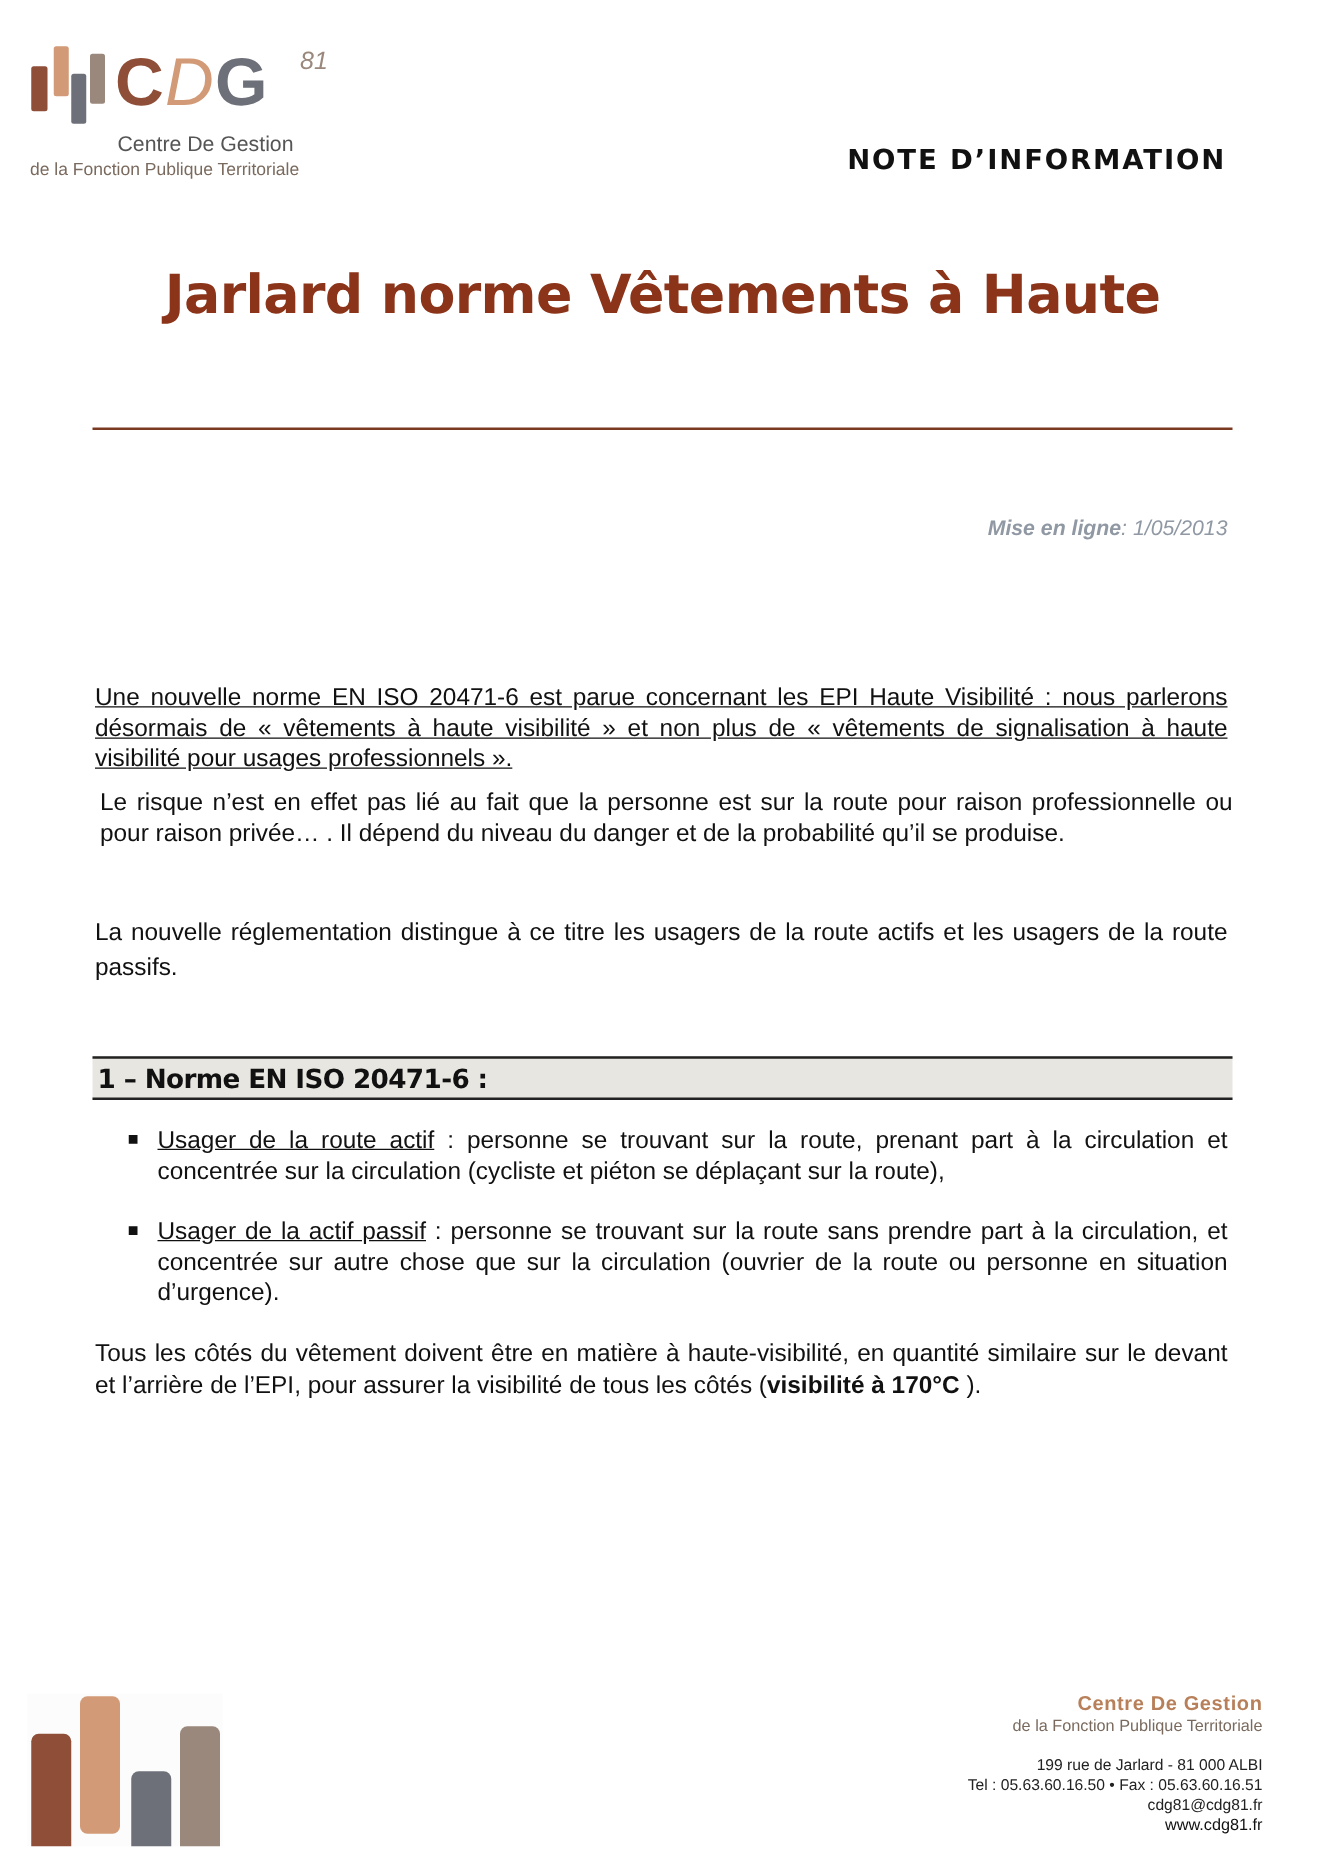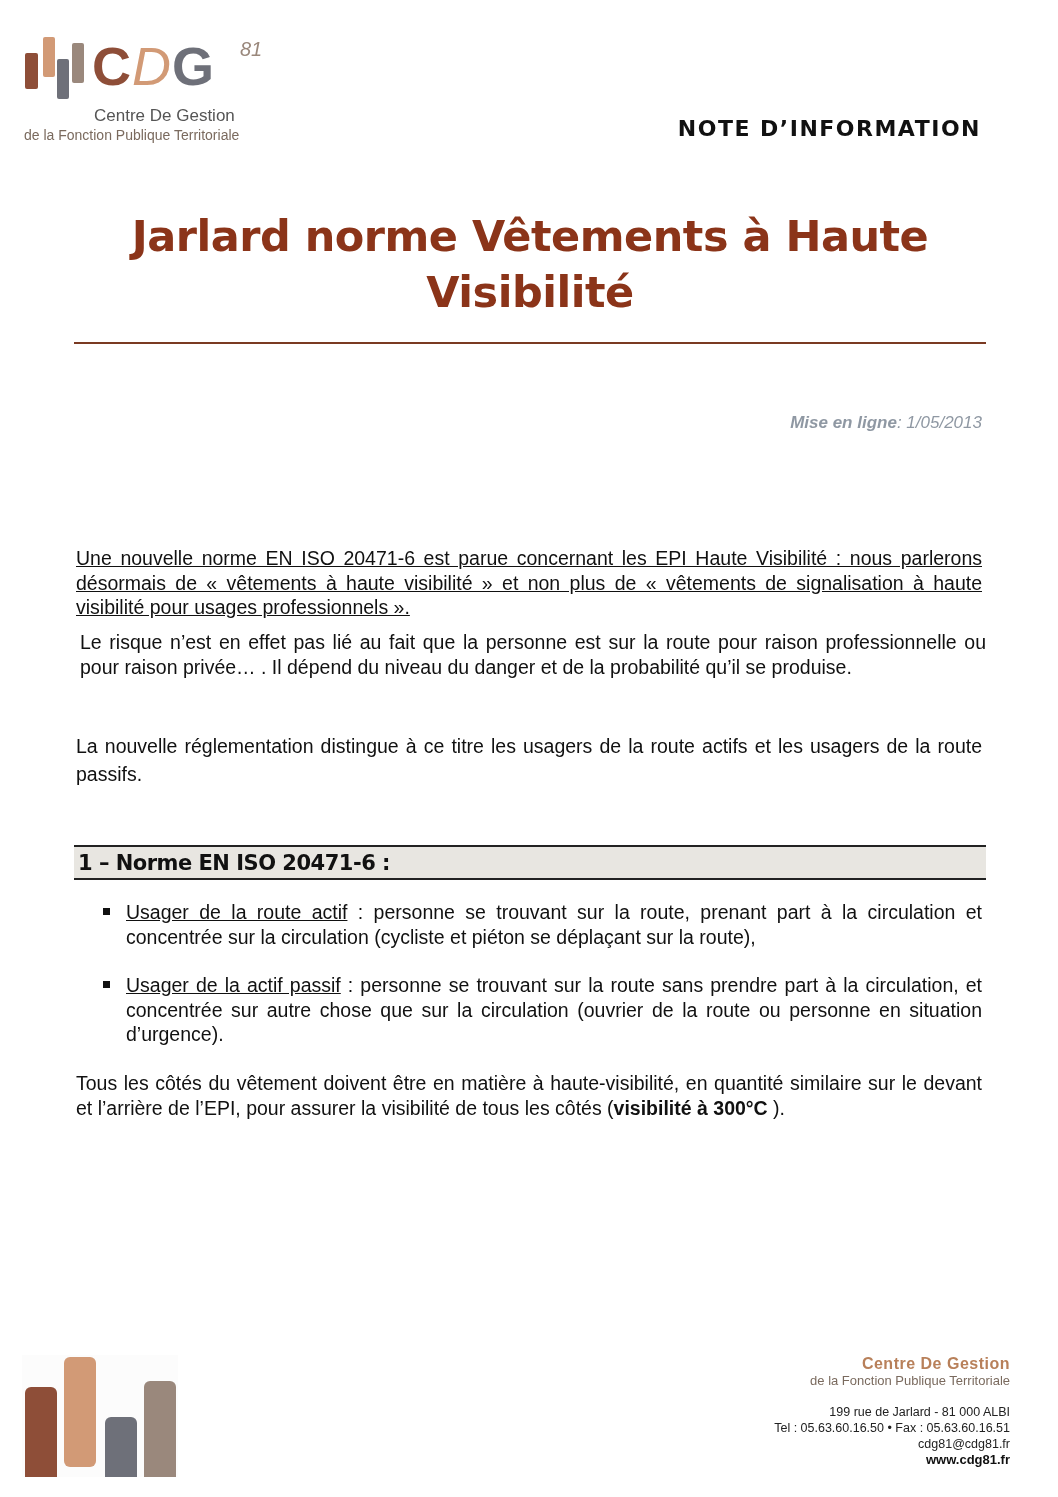--- a/index.html
+++ b/index.html
@@ -52,21 +52,21 @@
   .flogo .fb { position: absolute; bottom: 0; border-radius: 6px 6px 0 0; }
   .flogo .f1 { left: 3px; width: 32px; height: 90px; background: #8e4e38; }
   .flogo .f2 { left: 42px; width: 32px; height: 110px; bottom: 10px; border-radius: 6px; background: #d29a76; }
   .flogo .f3 { left: 83px; width: 32px; height: 60px; background: #6e7079; }
   .flogo .f4 { left: 122px; width: 32px; height: 96px; background: #9a887c; }
 
   .footer { position: absolute; right: 48px; top: 1355px; text-align: right; }
   .footer .org1 { font-size: 16px; font-weight: bold; color: #b8805a; letter-spacing: 0.5px; }
   .footer .org2 { font-size: 13px; color: #7a6a5e; }
   .footer .addr { margin-top: 16px; font-size: 12.5px; color: #222; line-height: 16px; }
-  .footer .web { font-size: 13px; font-weight: bold; color: #111; }
+  .footer .web { font-size: 13px; font-weight: normal; color: #111; }
 </style>
 </head>
 <body>
 
 <div class="logo">
   <div class="bar b1"></div>
   <div class="bar b2"></div>
   <div class="bar b3"></div>
   <div class="bar b4"></div>
   <div class="cdg">
@@ -74,21 +74,20 @@
   </div>
   <div class="num">81</div>
   <div class="sub1">Centre De Gestion</div>
   <div class="sub2">de la Fonction Publique Territoriale</div>
 </div>
 
 <div class="note-title">NOTE D’INFORMATION</div>
 
 <div class="main-title">
   <div>Jarlard norme Vêtements à Haute</div>
-  <div>Visibilité</div>
 </div>
 <div class="title-rule"></div>
 
 <div class="pub-date">
   <b>Mise en ligne</b><span>:</span>
   <span>1/05/2013</span>
 </div>
 
 <p class="body p1" style="margin:0">Une nouvelle norme EN ISO 20471-6 est parue concernant les EPI Haute Visibilité : nous parlerons désormais de « vêtements à haute visibilité » et non plus de « vêtements de signalisation à haute visibilité pour usages professionnels ».</p>
 <p class="body p2" style="margin:4px">Le risque n’est en effet pas lié au fait que la personne est sur la route pour raison professionnelle ou pour raison privée… . Il dépend du niveau du danger et de la probabilité qu’il se produise.</p>
@@ -103,21 +102,21 @@
     <span class="sq"></span>
     <u>Usager de la route actif</u><span> : personne se trouvant sur la route, prenant part à la circulation et concentrée sur la circulation (cycliste et piéton se déplaçant sur la route),</span>
   </div>
   <div class="bullet">
     <span class="sq"></span>
     <u>Usager de la actif passif</u><span> : personne se trouvant sur la route sans prendre part à la circulation, et concentrée sur autre chose que sur la circulation (ouvrier de la route ou personne en situation d’urgence).</span>
   </div>
 </div>
 
 <p class="body p4" style="margin:0">
-  <span>Tous les côtés du vêtement doivent être en matière à haute-visibilité, en quantité similaire sur le devant et l’arrière de l’EPI, pour assurer la visibilité de tous les côtés (</span><b>visibilité à 300°C</b><span> ).</span>
+  <span>Tous les côtés du vêtement doivent être en matière à haute-visibilité, en quantité similaire sur le devant et l’arrière de l’EPI, pour assurer la visibilité de tous les côtés (</span><b>visibilité à 170°C</b><span> ).</span>
 </p>
 
 <div class="flogo">
   <div class="fb f1"></div>
   <div class="fb f2"></div>
   <div class="fb f3"></div>
   <div class="fb f4"></div>
 </div>
 
 <div class="footer">

